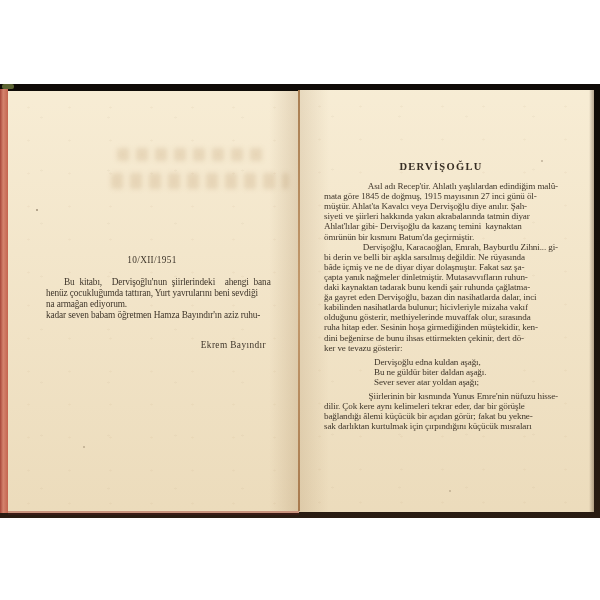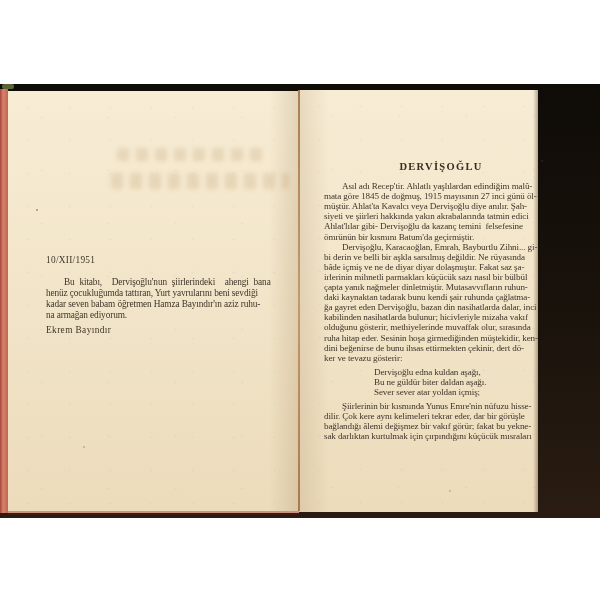--- a/index.html
+++ b/index.html
@@ -31,21 +31,21 @@
     background-color: #f1e3c6;
     background-image:
       radial-gradient(rgba(150,110,60,.055) 1px, rgba(0,0,0,0) 1.6px),
       radial-gradient(rgba(110,75,40,.045) 1px, rgba(0,0,0,0) 1.5px),
       linear-gradient(180deg, rgba(255,248,230,.45), rgba(205,175,125,.14));
     background-size: 41px 33px, 67px 53px, 100% 100%;
     color: #3e352a;
   }
   .page-left  { left: 8px;   top: 7px; width: 291px; height: 420px;
                 box-shadow: 0 2px 0 rgba(219,162,138,.9), 0 4px 0 rgba(60,28,22,.9); }
-  .page-right { left: 299px; top: 6px; width: 239px; height: 422px; }
+  .page-right { left: 299px; top: 6px; width: 295px; height: 422px; }
 
   .gutter-line {
     position: absolute; left: 298px; top: 6px; width: 2px; height: 421px;
     background: linear-gradient(180deg, #a97e52, #c39a6d 50%, #a87a4e);
   }
   .shade { position: absolute; top: 0; bottom: 0; width: 30px; pointer-events: none; }
   .shade-left  { right: 0; background: linear-gradient(90deg, rgba(0,0,0,0), rgba(120,80,35,.16)); }
   .shade-right { left: 0;  background: linear-gradient(270deg, rgba(0,0,0,0), rgba(120,80,35,.13)); }
   .edge-right  { position:absolute; right:0; top:0; bottom:0; width:5px;
                  background: linear-gradient(270deg, rgba(60,35,15,.35), rgba(0,0,0,0)); }
@@ -54,31 +54,31 @@
   .ghost { position: absolute; filter: blur(2.4px); opacity: .55; border-radius: 3px;
            background: repeating-linear-gradient(90deg, rgba(168,128,78,.34) 0 12px, rgba(168,128,78,0) 12px 19px); }
   .ghost-1 { left: 109px; top: 57px; width: 152px; height: 13px; }
   .ghost-2 { left: 103px; top: 82px; width: 178px; height: 16px; }
 
   .speck { position: absolute; border-radius: 50%; background: #5c4a33; opacity: .55; }
 
   
   .dedication { position: absolute; left: 38px; top: 164px; width: 228px;
                 font-size: 9.3px; line-height: 11px; }
-  .ded-date { text-align: left; padding-right: 16px; letter-spacing: .3px; }
+  .ded-date { text-align: center; padding-right: 16px; letter-spacing: .3px; }
   .ded-para { margin-top: 11px; }
   .ded-para .jline:first-child { padding-left: 18px; word-spacing: 2.6px; }
-  .ded-sign { margin-top: 4px; text-align: left; padding-right: 8px; letter-spacing: .4px; }
+  .ded-sign { margin-top: 19px; text-align: right; padding-right: 8px; letter-spacing: .4px; }
 
   
   .content { position: absolute; left: 25px; top: 72px; width: 234px;
              font-size: 9.1px; line-height: 10.1px; }
   .title { text-align: center; font-weight: bold; font-size: 10.5px;
            letter-spacing: 1.3px; color: #362d23; margin: 0 0 9px 0; }
-  .para .jline:first-child { padding-left: 18px; }
+  .para .jline:first-child { padding-left: 18px; text-align: right; }
   .poem { margin: 4px 0 4px 50px; }
   .p3 { }
 
   .jline { display: block; white-space: pre; letter-spacing: -0.12px; }
 </style>
 </head>
 <body>
 
 <div class="photo">
 
@@ -90,67 +90,66 @@
       <div class="ghost ghost-1"></div>
       <div class="ghost ghost-2"></div>
       <div class="speck" style="left:28px; top:118px; width:2px; height:2px;"></div>
       <div class="speck" style="left:75px; top:355px; width:2px; height:2px; opacity:.35;"></div>
 
       <div class="dedication">
         <div class="ded-date">10/XII/1951</div>
         <div class="ded-para">
             <div class="jline">Bu kitabı,  Dervişoğlu'nun şiirlerindeki  ahengi bana</div>
             <div class="jline">henüz çocukluğumda tattıran, Yurt yavrularını beni sevdiği</div>
+            <div class="jline">na armağan ediyorum.</div>
             <div class="jline">kadar seven babam öğretmen Hamza Bayındır'ın aziz ruhu-</div>
-            <div class="jline">na armağan ediyorum.</div>
           </div>
         <div class="ded-sign">Ekrem Bayındır</div>
       </div>
       <div class="shade shade-left"></div>
     </div>
 
     <div class="page page-right">
       <div class="shade shade-right"></div>
       <div class="edge-right"></div>
       <div class="speck" style="left:242px; top:70px; width:2px; height:2px; opacity:.35;"></div>
       <div class="speck" style="left:150px; top:400px; width:2px; height:2px; opacity:.3;"></div>
 
       <div class="content">
         <h1 class="title">DERVİŞOĞLU</h1>
         <div class="para">
             <div class="jline">Asıl adı Recep'tir. Ahlatlı yaşlılardan edindiğim malû-</div>
             <div class="jline">mata göre 1845 de doğmuş, 1915 mayısının 27 inci günü öl-</div>
             <div class="jline">müştür. Ahlat'ta Kavalcı veya Dervişoğlu diye anılır. Şah-</div>
-            <div class="jline">siyeti ve şiirleri hakkında yakın akrabalarında tatmin edici</div>
-            <div class="jline">Ahlat'lılar gibi- Dervişoğlu da kazanç temini  felsefesine</div>
+            <div class="jline">siyeti ve şiirleri hakkında yakın akrabalarında tatmin diyar</div>
+            <div class="jline">Ahlat'lılar gibi- Dervişoğlu da kazanç temini  kaynaktan</div>
             <div class="jline">ömrünün bir kısmını Batum'da geçirmiştir.</div>
           </div>
         <div class="para">
             <div class="jline">Dervişoğlu, Karacaoğlan, Emrah, Bayburtlu Zihni... gi-</div>
             <div class="jline">bi derin ve belli bir aşkla sarsılmış değildir. Ne rüyasında</div>
             <div class="jline">bâde içmiş ve ne de diyar diyar dolaşmıştır. Fakat saz şa-</div>
-            <div class="jline">irlerinin mihnetli parmakları küçücük sazı nasıl bir bülbül</div>
             <div class="jline">çapta yanık nağmeler dinletmiştir. Mutasavvıfların ruhun-</div>
             <div class="jline">daki kaynaktan tadarak bunu kendi şair ruhunda çağlatma-</div>
             <div class="jline">ğa gayret eden Dervişoğlu, bazan din nasihatlarda dalar, inci</div>
             <div class="jline">kabilinden nasihatlarda bulunur; hicivleriyle mizaha vakıf</div>
             <div class="jline">olduğunu gösterir, methiyelerinde muvaffak olur, sırasında</div>
             <div class="jline">ruha hitap eder. Sesinin hoşa girmediğinden müştekidir, ken-</div>
             <div class="jline">dini beğenirse de bunu ihsas ettirmekten çekinir, dert dö-</div>
             <div class="jline">ker ve tevazu gösterir:</div>
           </div>
         <div class="poem">
             <div class="jline">Dervişoğlu edna kuldan aşağı,</div>
             <div class="jline">Bu ne güldür biter daldan aşağı.</div>
-            <div class="jline">Sever sever atar yoldan içmiş;</div>
+            <div class="jline">Sever sever atar yoldan aşağı;</div>
           </div>
         <div class="para p3">
             <div class="jline">Şiirlerinin bir kısmında Yunus Emre'nin nüfuzu hisse-</div>
             <div class="jline">dilir. Çok kere aynı kelimeleri tekrar eder, dar bir görüşle</div>
-            <div class="jline">bağlandığı âlemi değişmez bir vakıf görür; fakat bu yekne-</div>
+            <div class="jline">bağlandığı âlemi küçücük bir açıdan görür; fakat bu yekne-</div>
             <div class="jline">sak darlıktan kurtulmak için çırpındığını küçücük mısraları</div>
           </div>
       </div>
     </div>
 
     <div class="gutter-line"></div>
   </div>
 
 </div>
 

